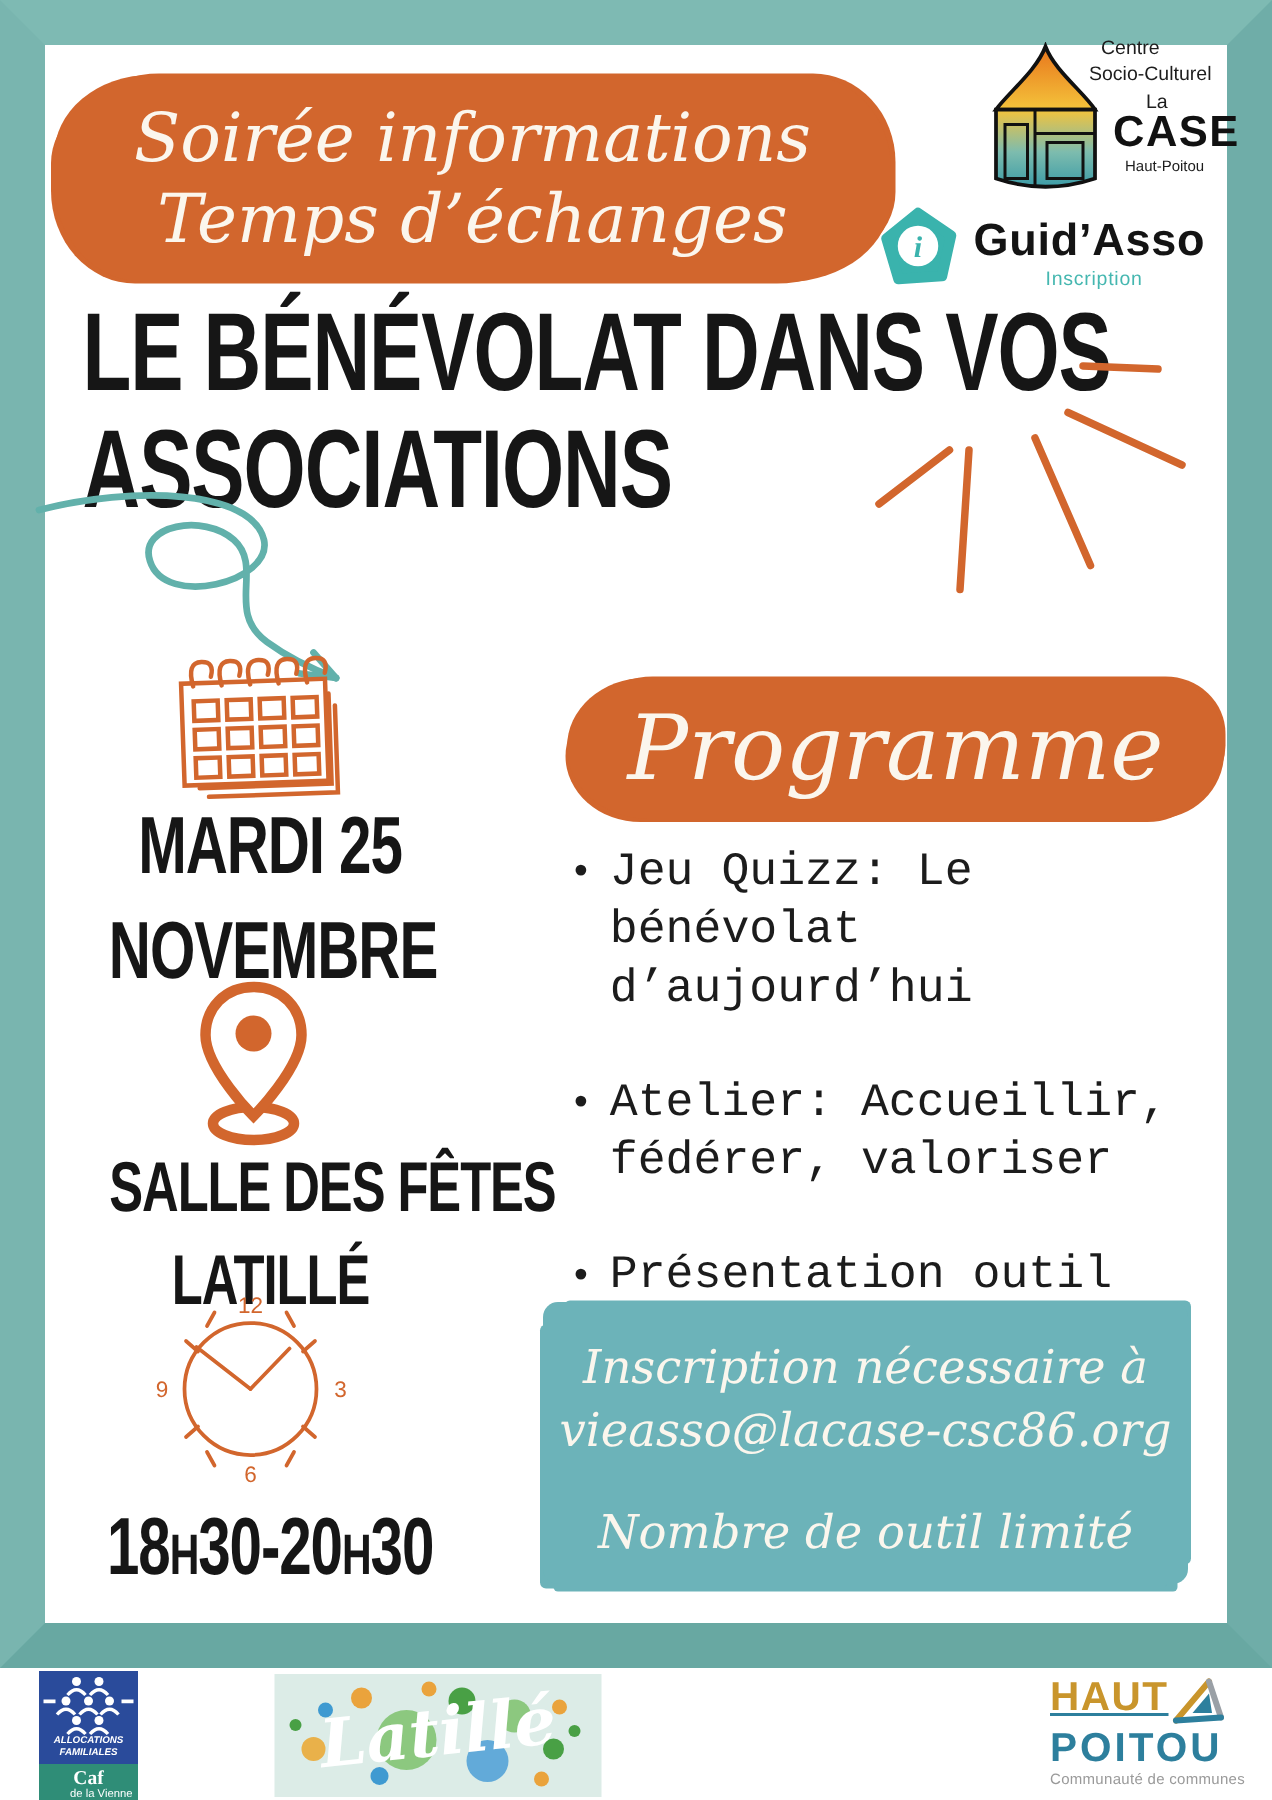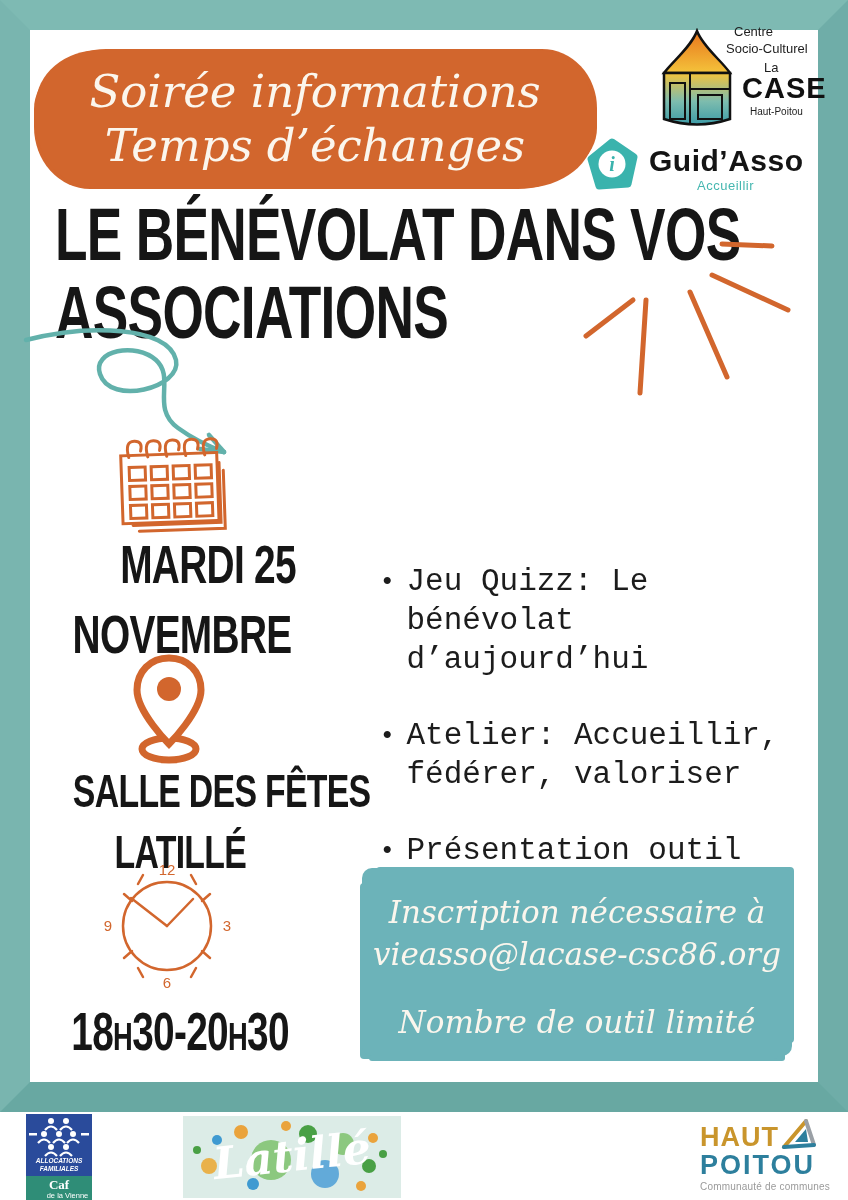--- a/index.html
+++ b/index.html
@@ -61,21 +61,21 @@
   .caf-green{background:#2f8d77;width:66px;height:26px;text-align:center;color:#fff;}
   .caf-name{font-family:"Liberation Serif",serif;font-weight:700;font-size:13px;line-height:13px;display:block;padding-top:2px;}
   .caf-sub{font-size:7.5px;display:block;padding-left:17px;}
 
   .latille{width:218px;height:82px;background:#dcece7;position:relative;overflow:hidden;}
   .latille-name{position:absolute;left:0;right:0;top:14px;text-align:center;
     font-family:"DejaVu Serif",serif;font-style:italic;font-weight:700;font-size:44px;color:#ffffff;
     transform:rotate(-6deg);}
 
   .hautp{width:140px;text-align:left;color:#2d7f9d;}
-  .hp-row{display:flex;align-items:flex-end;}
+  .hp-row{display:flex;align-items:flex-start;text-decoration:underline;}
   .hp-haut{font-size:27px;font-weight:700;color:#c9952c;letter-spacing:1px;line-height:26px;}
   .hp-poitou{font-size:27px;font-weight:700;color:#2d7f9d;letter-spacing:2px;line-height:26px;margin-top:2px;}
   .hp-sub{font-size:10px;color:#9a9a9a;margin-top:3px;letter-spacing:.2px;}
 </style>
 </head>
 <body>
 
 <div class="poster">
 
   <div class="frame"></div>
@@ -112,21 +112,21 @@
     <span class="abs case-tiny" style="left:100px;top:84px;">Haut-Poitou</span>
   </div>
 
   <div class="abs" style="left:585px;top:136px;width:215px;height:64px;">
     <svg class="abs" style="left:0;top:2px;" width="54" height="54" viewBox="0 0 54 54">
       <path d="M27,4 L49,19 L43,46 L14,48 L6,21 Z" fill="#3ab3ad" stroke="#3ab3ad" stroke-width="7" stroke-linejoin="round"></path>
       <circle cx="27" cy="26" r="13.5" fill="#ffffff"></circle>
       <text x="27" y="33" font-size="20" font-family="Liberation Serif, serif" font-style="italic" font-weight="700" fill="#3ab3ad" text-anchor="middle">i</text>
     </svg>
     <span class="abs guid-name" style="left:64px;top:8px;">Guid’Asso</span>
-    <span class="abs guid-sub" style="left:112px;top:42px;">Accueillir</span>
+    <span class="abs guid-sub" style="left:112px;top:42px;">Inscription</span>
   </div>
 
   <div class="abs" style="left:55px;top:198px;width:700px;">
     <div class="title-line"><span class="cond left caps" style="font-size:74px;">Le bénévolat dans vos</span></div>
     <div class="title-line" style="margin-top:4px;"><span class="cond left caps" style="font-size:74px;">associations</span></div>
   </div>
 
   <svg class="abs" style="left:578px;top:222px;" width="240" height="215" viewBox="0 0 240 215">
     <g stroke="#d2662d" stroke-width="5" stroke-linecap="round">
       <line x1="144" y1="22" x2="194" y2="24"></line>
@@ -163,21 +163,21 @@
       <rect x="66" y="78" width="16" height="13"></rect>
         <rect x="88" y="78" width="16" height="13"></rect>
       <path d="M22,30 q-4,-16 6,-16 q9,0 6,10"></path>
       <path d="M41,30 q-4,-16 6,-16 q9,0 6,10"></path>
       <path d="M60,30 q-4,-16 6,-16 q9,0 6,10"></path>
       <path d="M79,30 q-4,-16 6,-16 q9,0 6,10"></path>
       <path d="M98,30 q-4,-16 6,-16 q9,0 6,10"></path>
     </g>
   </svg>
 
-  <div class="abs" style="left:30px;top:536px;width:300px;text-align:right;line-height:56px;text-decoration:underline;">
+  <div class="abs" style="left:30px;top:536px;width:300px;text-align:center;line-height:56px;text-decoration:underline;">
     <span class="cond caps" style="font-size:54px;">Mardi 25</span><br>
     <span class="cond caps" style="font-size:54px;">Novembre</span>
   </div>
 
   <svg class="abs" style="left:126px;top:652px;" width="86" height="112" viewBox="0 0 86 112">
     <ellipse cx="43" cy="97" rx="27" ry="11" fill="none" stroke="#d2662d" stroke-width="7"></ellipse>
     <path d="M43,6 C24,6 11,20 11,38 C11,60 43,92 43,92 C43,92 75,60 75,38 C75,20 62,6 43,6 Z" fill="#ffffff" stroke="#d2662d" stroke-width="7"></path>
     <circle cx="43" cy="37" r="12" fill="#d2662d"></circle>
   </svg>
 
@@ -205,20 +205,23 @@
       <text x="127" y="69">3</text>
       <text x="67" y="126">6</text>
       <text x="8" y="69">9</text>
     </g>
   </svg>
 
   <div class="abs" style="left:15px;top:984px;width:330px;text-align:center;margin-top:16px;">
     <span class="cond smallcaps" style="font-size:54px;">18h30-20h30</span>
   </div>
 
+  <div class="abs prog-banner" style="left:378px;top:452px;width:438px;height:94px;">
+    <span class="script">Programme</span>
+  </div>
 
   <ul class="abs prog-list" style="left:382px;top:562px;width:436px;">
     <li>
       <span class="bullet-dot">•</span>
       <span class="bullet-text">Jeu Quizz: Le bénévolat d’aujourd’hui</span>
     </li>
     <li>
       <span class="bullet-dot">•</span>
       <span class="bullet-text">Atelier: Accueillir, fédérer, valoriser</span>
     </li>

